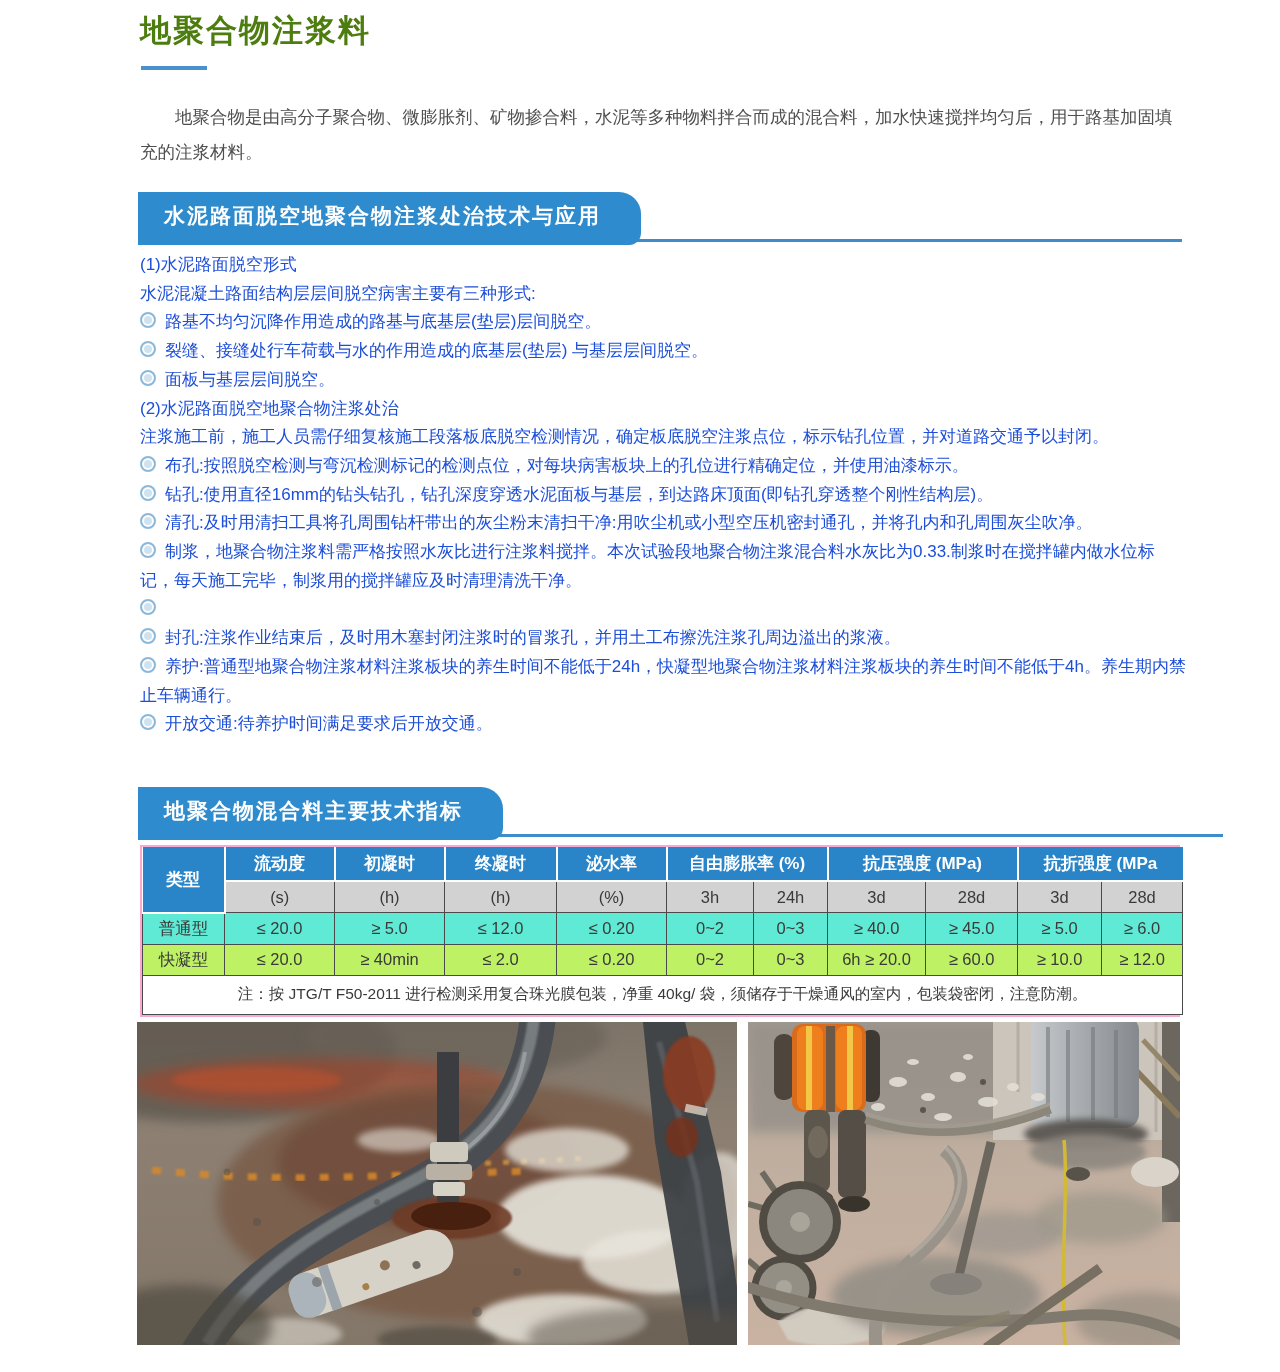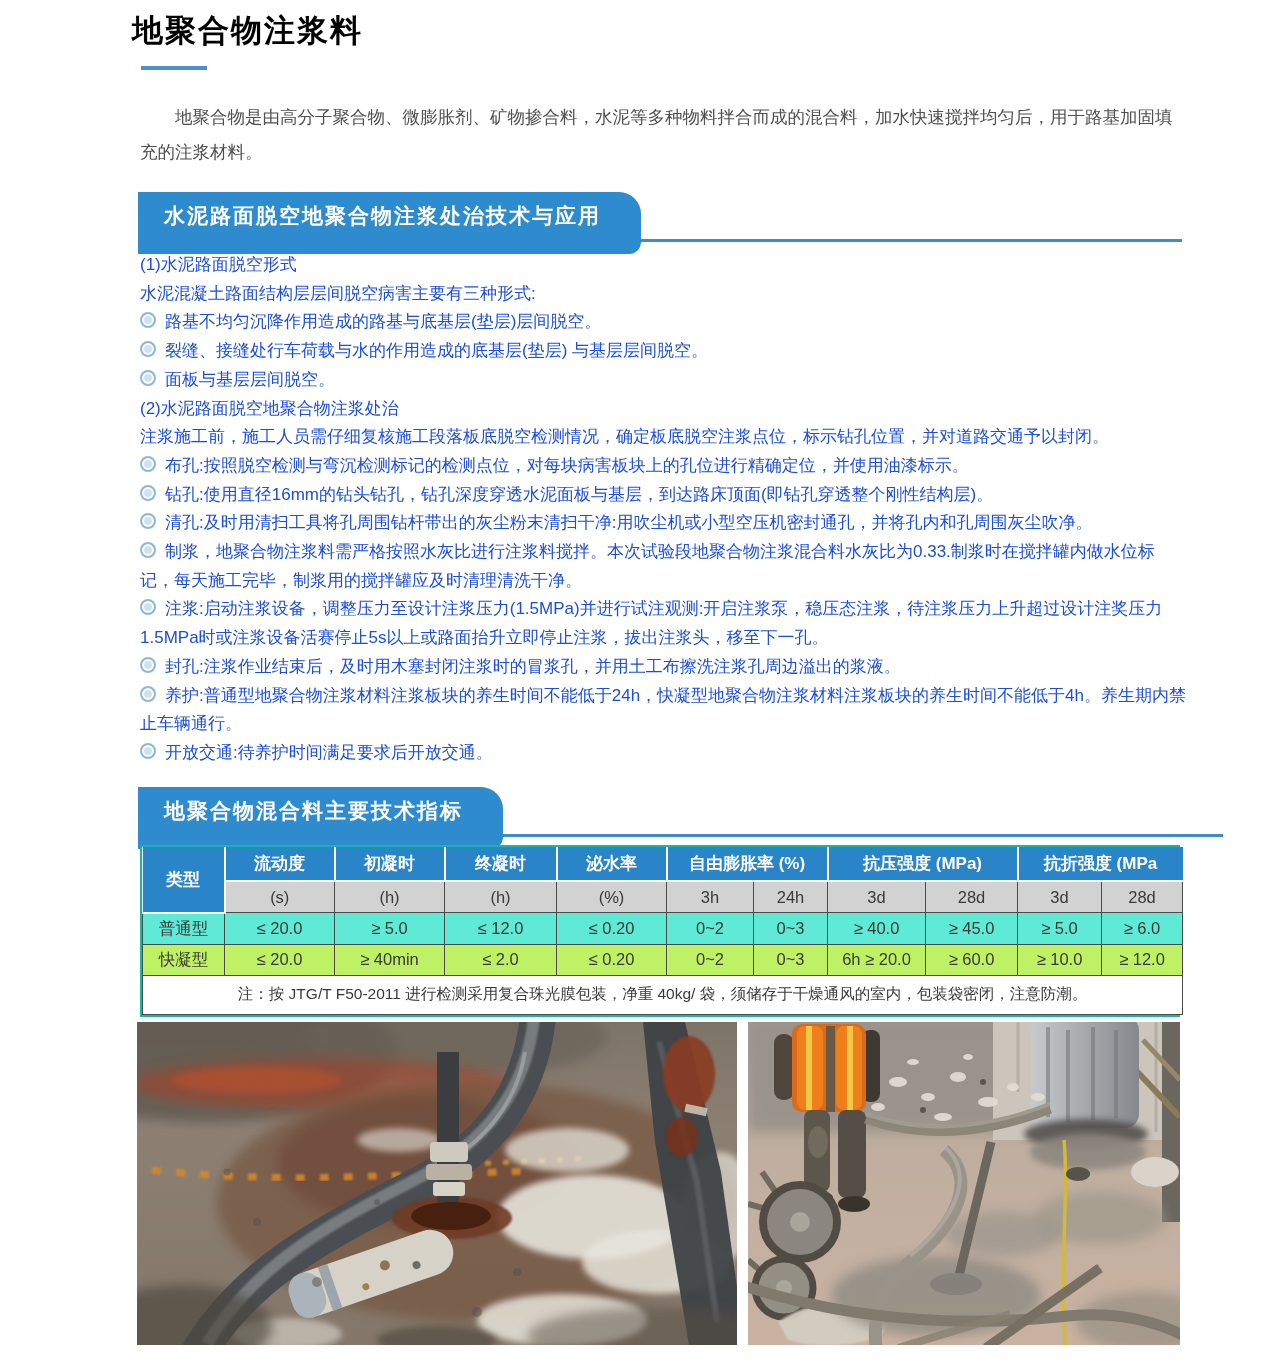--- a/index.html
+++ b/index.html
@@ -4,53 +4,53 @@
 <style>
   html,body { margin:0; padding:0; background:#ffffff; }
   .page {
     position:relative; width:1280px; height:1372px; background:#ffffff;
     overflow:hidden;
     font-family:"Liberation Sans","DejaVu Sans",sans-serif;
     color:#4a4a4a;
   }
   
   .doc-title {
-    position:absolute; left:132px; top:10px;
-    font-size:31px; font-weight:bold; color:#000000; letter-spacing:2px;
+    position:absolute; left:140px; top:10px;
+    font-size:31px; font-weight:bold; color:#4d7c0f; letter-spacing:2px;
   }
   .title-underline {
     position:absolute; left:141px; top:66px; width:66px; height:4px; background:#4a90cc;
   }
   
   .intro {
     position:absolute; left:140px; top:100px; width:1042px;
     font-size:17.5px; line-height:35px; color:#4f4f4f; text-indent:2em;
   }
   
   .banner { position:absolute; left:138px; width:1044px; height:47px; border-bottom:3px solid #3e8cc9; }
   .banner .tab {
-    position:absolute; left:0; top:0; height:62px; line-height:47px;
+    position:absolute; left:0; top:0; height:53px; line-height:47px;
     background:#2e8bcd; color:#ffffff; font-size:21px; font-weight:bold;
     letter-spacing:2px; padding:0 40px 0 26px;
     border-radius:0 22px 12px 0;
   }
   #banner-1 { top:192px; }
   #banner-2 { top:787px;padding-left:41px; }
   
   .list-wrap { position:absolute; left:140px; top:251px; width:1046px; font-size:17px; line-height:28.7px; color:#1d4ed8; }
   .list-item { margin:0; }
   .ring-icon {
     display:inline-block; width:12px; height:12px; border-radius:50%;
     border:2px solid #8cb8da; background:#cfe2f0; box-shadow:inset 0 0 0 2px #ffffff;
     margin-right:9px; vertical-align:-1px;
   }
   
   .table-wrap {
     position:absolute; left:140px; top:845px; width:1040px;
-    border:2px solid #14b8a6; box-sizing:border-box; background:#fff;
+    border:2px solid #f9a8d4; box-sizing:border-box; background:#fff;
   }
   table.spec { width:100%; border-collapse:collapse; table-layout:fixed; text-align:center; font-size:16.5px; color:#3a3a3a; }
   table.spec th, table.spec td { border:1px solid #4a4a4a; padding:0; overflow:hidden; white-space:nowrap; }
   table.spec .bh {
     background:#2a84c8; color:#ffffff; font-weight:bold; font-size:17px;
     border:2px solid #ffffff; border-top:none; height:33px;
   }
   table.spec .bh.first { border-left:none; }
   table.spec .bh.last  { border-right:none;margin-top:13px; }
   table.spec .corner { height:63px; }
@@ -83,21 +83,21 @@
       <div class="list-item"><span>水泥混凝土路面结构层层间脱空病害主要有三种形式:</span></div>
       <div class="list-item"><span class="ring-icon"></span><span>路基不均匀沉降作用造成的路基与底基层(垫层)层间脱空。</span></div>
       <div class="list-item"><span class="ring-icon"></span><span>裂缝、接缝处行车荷载与水的作用造成的底基层(垫层) 与基层层间脱空。</span></div>
       <div class="list-item"><span class="ring-icon"></span><span>面板与基层层间脱空。</span></div>
       <div class="list-item"><span>(2)水泥路面脱空地聚合物注浆处治</span></div>
       <div class="list-item"><span>注浆施工前，施工人员需仔细复核施工段落板底脱空检测情况，确定板底脱空注浆点位，标示钻孔位置，并对道路交通予以封闭。</span></div>
       <div class="list-item"><span class="ring-icon"></span><span>布孔:按照脱空检测与弯沉检测标记的检测点位，对每块病害板块上的孔位进行精确定位，并使用油漆标示。</span></div>
       <div class="list-item"><span class="ring-icon"></span><span>钻孔:使用直径16mm的钻头钻孔，钻孔深度穿透水泥面板与基层，到达路床顶面(即钻孔穿透整个刚性结构层)。</span></div>
       <div class="list-item"><span class="ring-icon"></span><span>清孔:及时用清扫工具将孔周围钻杆带出的灰尘粉末清扫干净:用吹尘机或小型空压机密封通孔，并将孔内和孔周围灰尘吹净。</span></div>
       <div class="list-item"><span class="ring-icon"></span><span>制浆，地聚合物注浆料需严格按照水灰比进行注浆料搅拌。本次试验段地聚合物注浆混合料水灰比为0.33.制浆时在搅拌罐内做水位标记，每天施工完毕，制浆用的搅拌罐应及时清理清洗干净。</span></div>
-      <div class="list-item"><span class="ring-icon"></span><span>注浆:启动注浆设备，调整压力至设计注浆压力(1.5MPa)并进行试注观测:开启注浆泵，稳压态注浆，待注浆压力上升超过设计注奖压力1.5MPa时或注浆设备活赛停止5s以上或路面抬升立即停止注浆，拔出注浆头，移至下一孔。</span></div>
+      <div class="list-item"><span class="ring-icon"></span></div>
       <div class="list-item"><span class="ring-icon"></span><span>封孔:注浆作业结束后，及时用木塞封闭注浆时的冒浆孔，并用土工布擦洗注浆孔周边溢出的浆液。</span></div>
       <div class="list-item"><span class="ring-icon"></span><span>养护:普通型地聚合物注浆材料注浆板块的养生时间不能低于24h，快凝型地聚合物注浆材料注浆板块的养生时间不能低于4h。养生期内禁止车辆通行。</span></div>
       <div class="list-item"><span class="ring-icon"></span><span>开放交通:待养护时间满足要求后开放交通。</span></div>
     </div>
 
   <div class="banner" id="banner-2">
     <span class="tab">地聚合物混合料主要技术指标</span>
   </div>
 
   <div class="table-wrap">

